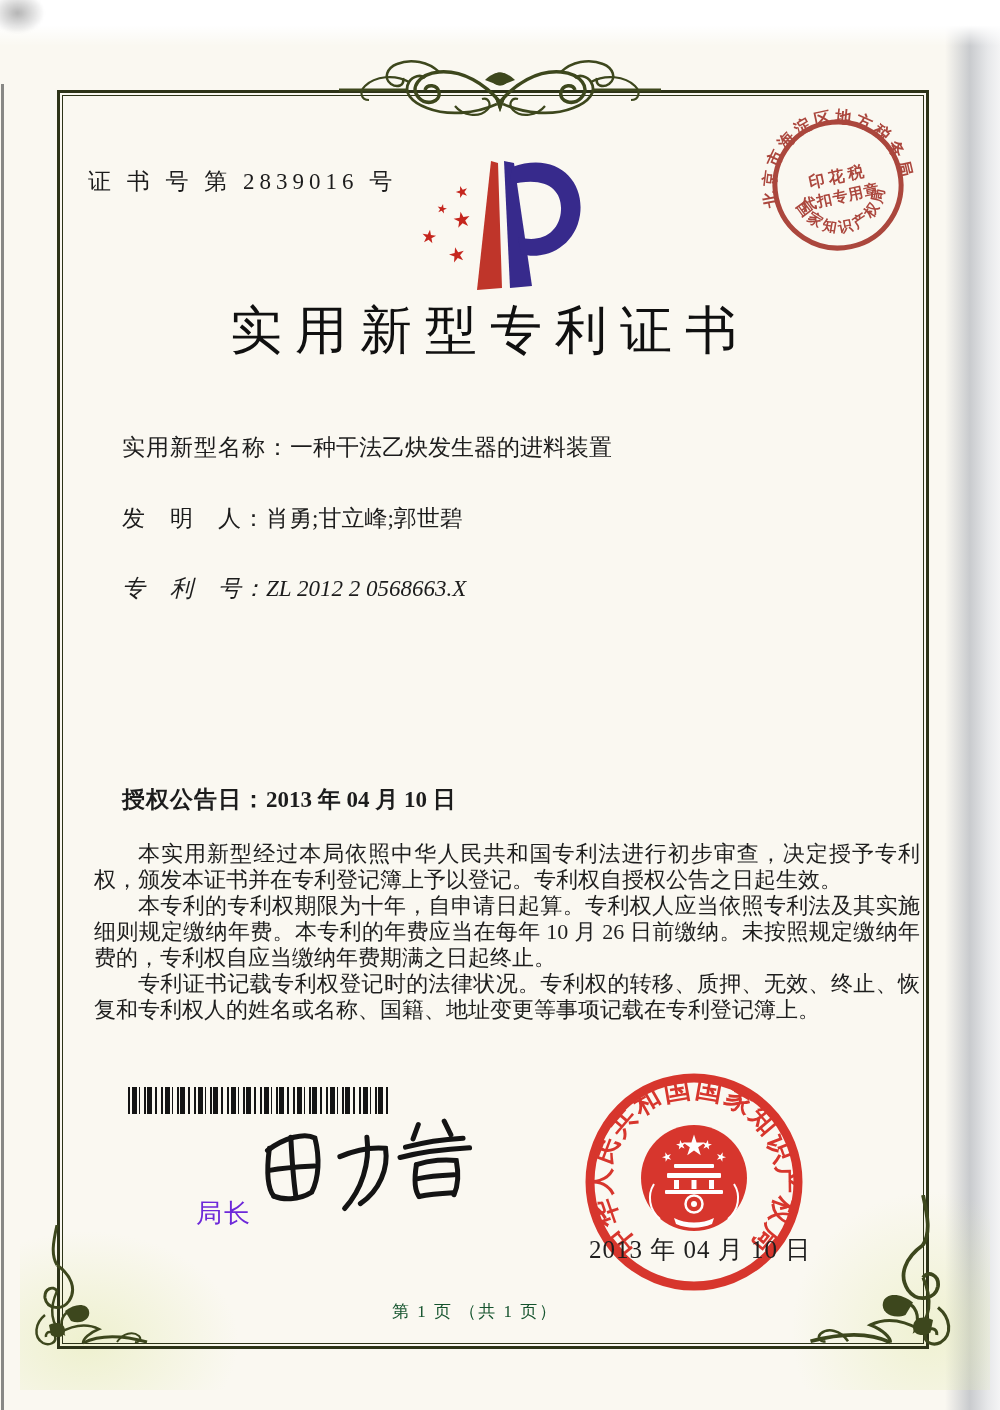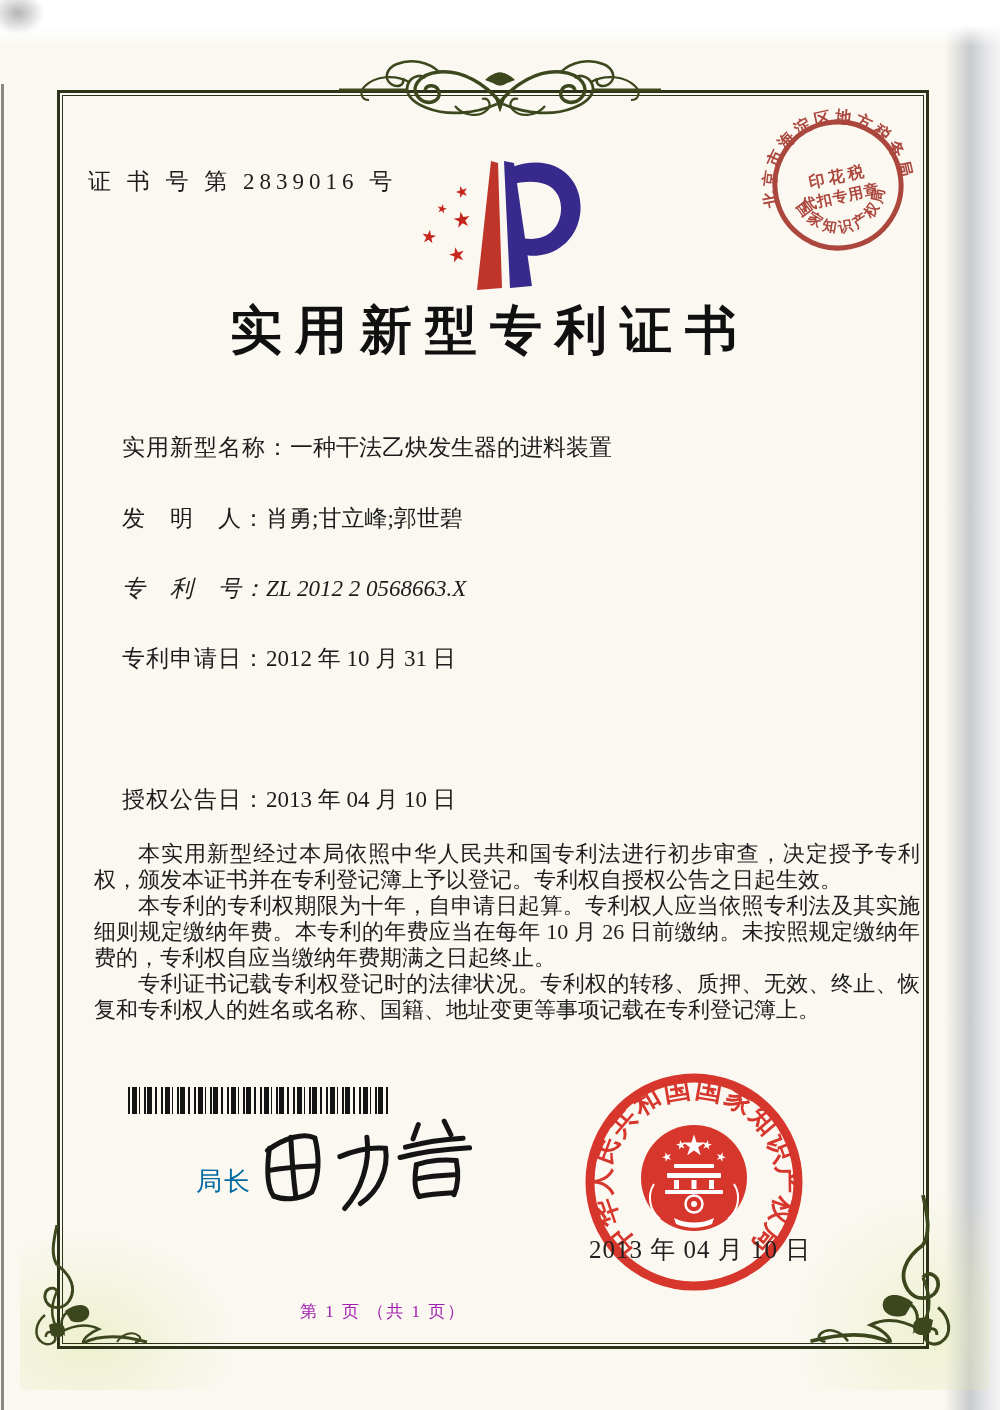--- a/index.html
+++ b/index.html
@@ -16,37 +16,37 @@
   .scan-left-line{left:1px;top:84px;width:3px;height:1326px;background:#4c4c4c;opacity:.65;}
   .scan-smudge{left:-10px;top:-8px;width:55px;height:42px;background:radial-gradient(ellipse at center,rgba(140,140,140,.65),rgba(140,140,140,0) 70%);filter:blur(1px);}
   .glow{pointer-events:none;}
   .glow-bl{left:20px;top:1230px;width:220px;height:160px;background:radial-gradient(ellipse at 30% 70%,rgba(228,234,178,.55),rgba(228,234,178,0) 70%);}
   .glow-br{left:790px;top:1190px;width:200px;height:200px;background:radial-gradient(ellipse at 70% 70%,rgba(228,234,178,.5),rgba(228,234,178,0) 70%);}
   
   .frame{left:57px;top:90px;width:866px;height:1253px;border:3px solid #2d3318;}
   .frame-inner{position:absolute;inset:2px;border:1px solid #2d3318;}
   
   .cert-no{left:88px;top:166px;font-size:23px;letter-spacing:5px;}
-  .title{left:60px;top:296px;width:860px;text-align:center;font-size:52px;font-weight:bold;letter-spacing:13px;color:#101010;}
+  .title{left:60px;top:296px;width:860px;text-align:center;font-size:52px;font-weight:normal;letter-spacing:13px;color:#101010;}
   .field{left:122px;width:740px;font-size:23px;white-space:nowrap;}
   .field .lbl{letter-spacing:1px;}
   .body-text{left:94px;top:841px;width:826px;font-size:22px;line-height:26px;text-align:justify;color:#1e1e1e;}
   .body-text p{margin:0;text-indent:2em;}
   .barcode{left:128px;top:1087px;width:260px;height:27px;
     background:repeating-linear-gradient(90deg,
       #141414 0 2px, transparent 2px 4px,
       #141414 4px 9px, transparent 9px 11px,
       #141414 11px 12px, transparent 12px 16px,
       #141414 16px 18px, transparent 18px 19px,
       #141414 19px 24px, transparent 24px 27px,
       #141414 27px 29px, transparent 29px 33px);
   }
-  .signer{left:196px;top:1164px;font-size:26px;letter-spacing:2px;color:#0369a1;}
+  .signer{left:196px;top:1196px;font-size:26px;letter-spacing:2px;color:#6d28d9;}
   .seal-date{left:585px;top:1233px;width:230px;text-align:center;font-size:25px;letter-spacing:1px;color:#1f1f1f;z-index:6;}
-  .footer{left:300px;top:1300px;width:350px;font-size:17px;letter-spacing:2px;color:#a21caf;}
+  .footer{left:300px;top:1300px;width:350px;text-align:center;font-size:17px;letter-spacing:2px;color:#14532d;}
   svg{display:block;}
   .defs-holder{position:absolute;width:0;height:0;overflow:hidden;}
 </style>
 </head>
 <body>
 
 <svg class="defs-holder" aria-hidden="true">
   <defs>
     <path id="star5" d="M0,-10 L-2.25,-3.09 L-9.51,-3.09 L-3.63,1.18 L-5.88,8.09 L0,3.82 L5.88,8.09 L3.63,1.18 L9.51,-3.09 L2.25,-3.09 Z"></path>
     <g id="flourish-half" fill="none" stroke="#3d471d">
@@ -133,24 +133,21 @@
 
   <div class="abs field" style="top:503px;">
     <span class="lbl">发　明　人：</span><span>肖勇;甘立峰;郭世碧</span>
   </div>
   <div class="abs field" style="top:432px;">
     <span class="lbl">实用新型名称：</span><span>一种干法乙炔发生器的进料装置</span>
   </div>
   <div class="abs field" style="top:573px;font-style:italic;">
     <span class="lbl">专　利　号：</span><span>ZL 2012 2 0568663.X</span>
   </div>
-  <div class="abs field" style="top:643px;">
-    <span class="lbl">专利申请日：</span><span>2012 年 10 月 31 日</span>
-  </div>
-  <div class="abs field" style="top:784px;">
+  <div class="abs field" style="top:784px;font-weight:bold;">
     <span class="lbl">授权公告日：</span><span>2013 年 04 月 10 日</span>
   </div>
 
   <div class="abs body-text">
     <p>本实用新型经过本局依照中华人民共和国专利法进行初步审查，决定授予专利权，颁发本证书并在专利登记簿上予以登记。专利权自授权公告之日起生效。</p>
     <p>本专利的专利权期限为十年，自申请日起算。专利权人应当依照专利法及其实施细则规定缴纳年费。本专利的年费应当在每年 10 月 26 日前缴纳。未按照规定缴纳年费的，专利权自应当缴纳年费期满之日起终止。</p>
     <p>专利证书记载专利权登记时的法律状况。专利权的转移、质押、无效、终止、恢复和专利权人的姓名或名称、国籍、地址变更等事项记载在专利登记簿上。</p>
   </div>
 
   <div class="abs barcode"></div>

